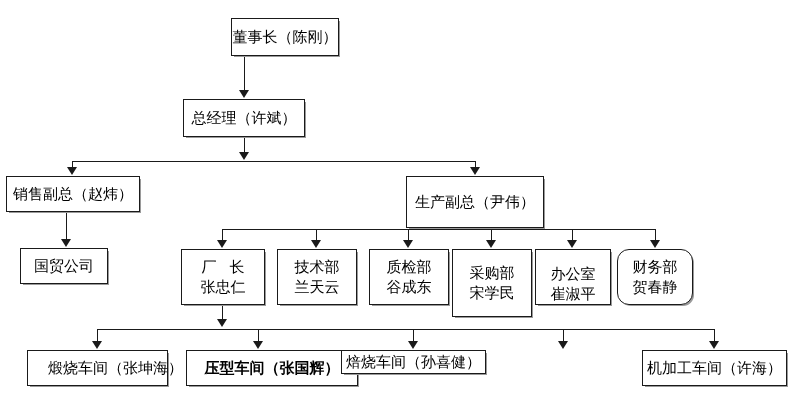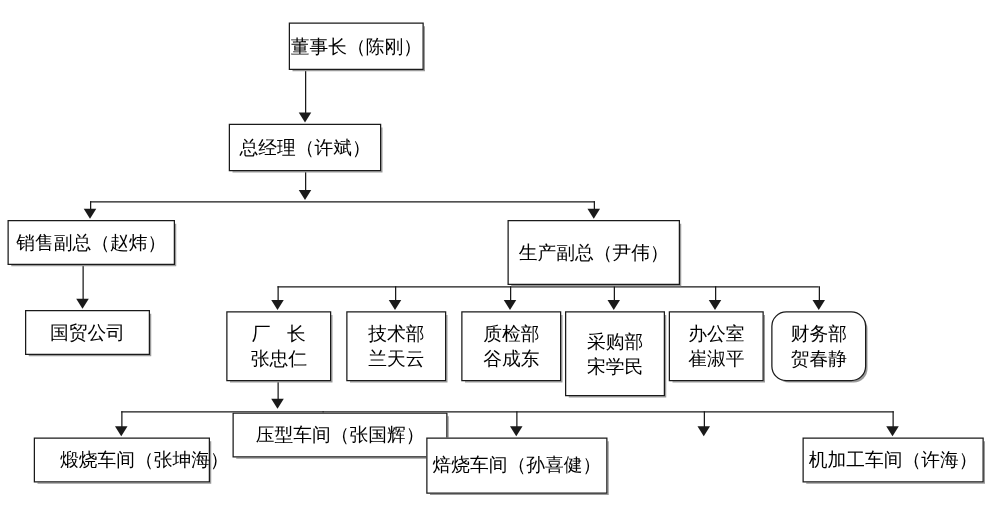--- a/index.html
+++ b/index.html
@@ -117,21 +117,21 @@
   </div>
 
   <div class="node" style="left:6px; top:176px; width:134px; height:36px;">
     <span>销售副总（赵炜）</span>
   </div>
 
   <div class="node" style="left:406px; top:176px; width:138px; height:52px;">
     <span>生产副总（尹伟）</span>
   </div>
 
-  <div class="node" style="left:20px; top:248px; width:100px; height:36px;">
+  <div class="node" style="left:20px; top:248px; width:88px; height:36px;">
     <span>国贸公司</span>
   </div>
 
   <div class="node" style="left:181px; top:249px; width:84px; height:56px;">
     <span class="spaced">厂  长</span>
     <span class="line2">张忠仁</span>
   </div>
 
   <div class="node" style="left:277px; top:249px; width:80px; height:56px;">
     <span>技术部</span>
@@ -141,39 +141,39 @@
   <div class="node" style="left:369px; top:249px; width:80px; height:56px;">
     <span>质检部</span>
     <span class="line2">谷成东</span>
   </div>
 
   <div class="node" style="left:452px; top:249px; width:80px; height:68px;">
     <span>采购部</span>
     <span class="line2">宋学民</span>
   </div>
 
-  <div class="node" style="left:535px; top:249px; width:76px; height:56px;">
+  <div class="node" style="left:535px; top:249px; width:76px; height:56px;justify-content:flex-end;">
     <span>办公室</span>
     <span class="line2">崔淑平</span>
   </div>
 
   <div class="node" style="left:617px; top:249px; width:76px; height:56px;border-radius:12px;">
     <span>财务部</span>
     <span class="line2">贺春静</span>
   </div>
 
   <div class="node" style="left:27px; top:350px; width:141px; height:36px;padding-left:36px;">
     <span>煅烧车间（张坤海）</span>
   </div>
 
-  <div class="node" style="left:186px; top:330px; width:172px; height:36px;">
+  <div class="node" style="left:186px; top:350px; width:172px; height:36px;font-weight:bold;">
     <span>压型车间（张国辉）</span>
   </div>
 
-  <div class="node" style="left:341px; top:350px; width:145px; height:45px;">
+  <div class="node" style="left:341px; top:350px; width:145px; height:24px;">
     <span>焙烧车间（孙喜健）</span>
   </div>
 
 
   <div class="node" style="left:642px; top:350px; width:145px; height:36px;">
     <span>机加工车间（许海）</span>
   </div>
 
 </div>
 

